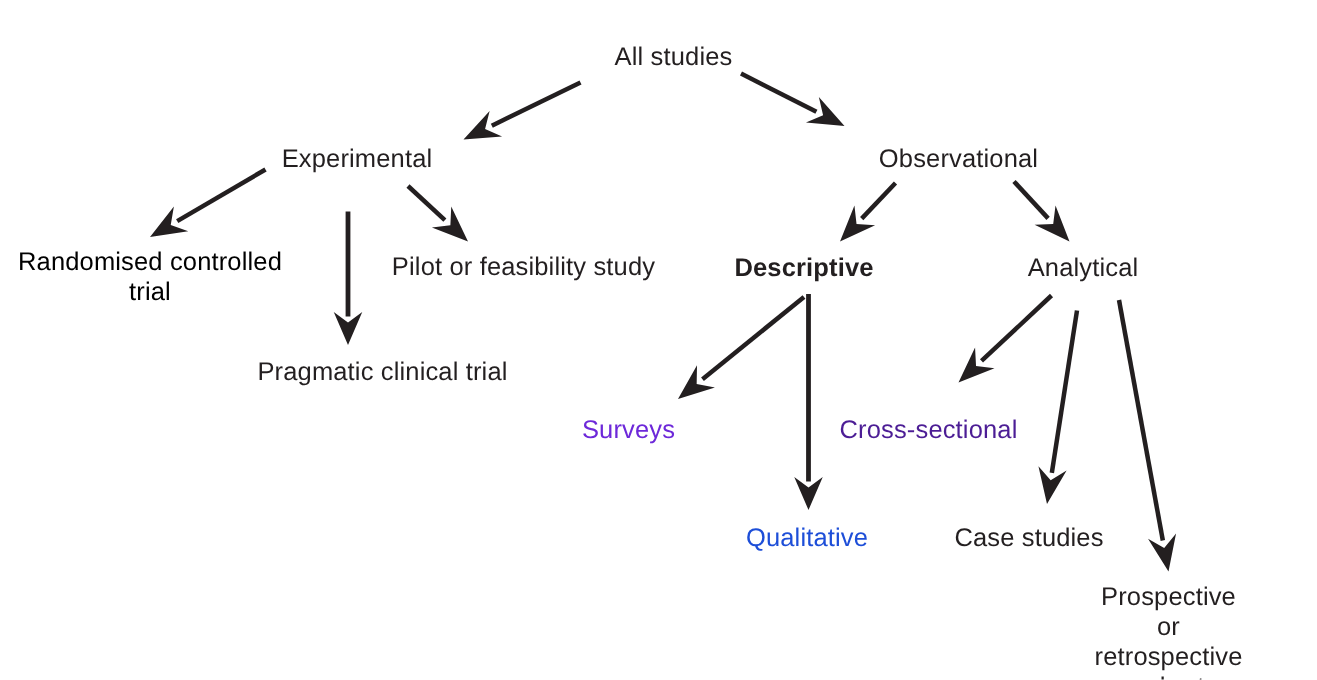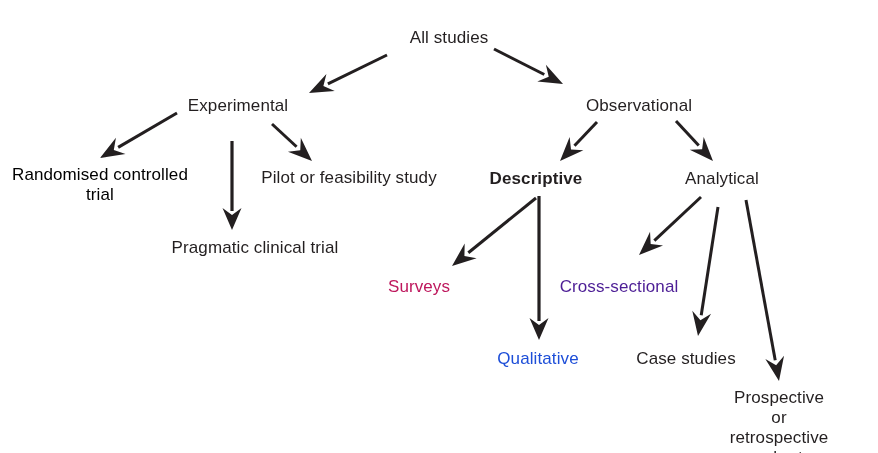--- a/index.html
+++ b/index.html
@@ -99,21 +99,21 @@
   <div id="label-layer">
       <div class="node-label" style="left: 449px; color: rgb(35, 31, 32); top: 28px; text-align: right;">All studies</div>
       <div class="node-label" style="left: 238px; color: rgb(35, 31, 32); top: 96px;">Experimental</div>
       <div class="node-label" style="left: 639px; color: rgb(35, 31, 32); top: 96px;">Observational</div>
       <div class="node-label" style="left: 100px; color: #000000; top: 165px;">Randomised controlled
 trial</div>
       <div class="node-label" style="left: 349px; color: rgb(35, 31, 32); top: 168px;">Pilot or feasibility study</div>
       <div class="node-label" style="left: 240px; color: rgb(35, 31, 32); top: 238px; margin-left: 15px;">Pragmatic clinical trial</div>
       <div class="node-label" style="left: 536px; color: rgb(35, 31, 32); top: 169px; font-weight: bold;">Descriptive</div>
       <div class="node-label" style="left: 722px; color: rgb(35, 31, 32); top: 169px;">Analytical</div>
-      <div class="node-label" style="left: 419px; color: #be185d; top: 277px;">Surveys</div>
+      <div class="node-label" style="left: 419px; color: #6d28d9; top: 277px;">Surveys</div>
       <div class="node-label" style="left: 538px; color: #1d4ed8; top: 349px;">Qualitative</div>
       <div class="node-label" style="left: 619px; color: #4c1d95; top: 277px;">Cross-sectional</div>
       <div class="node-label" style="left: 686px; color: rgb(35, 31, 32); top: 349px;">Case studies</div>
       <div class="node-label" style="left: 779px; color: rgb(35, 31, 32); top: 388px;">Prospective or
 retrospective cohort</div>
     </div>
 
 </div>
 
 </body></html>

